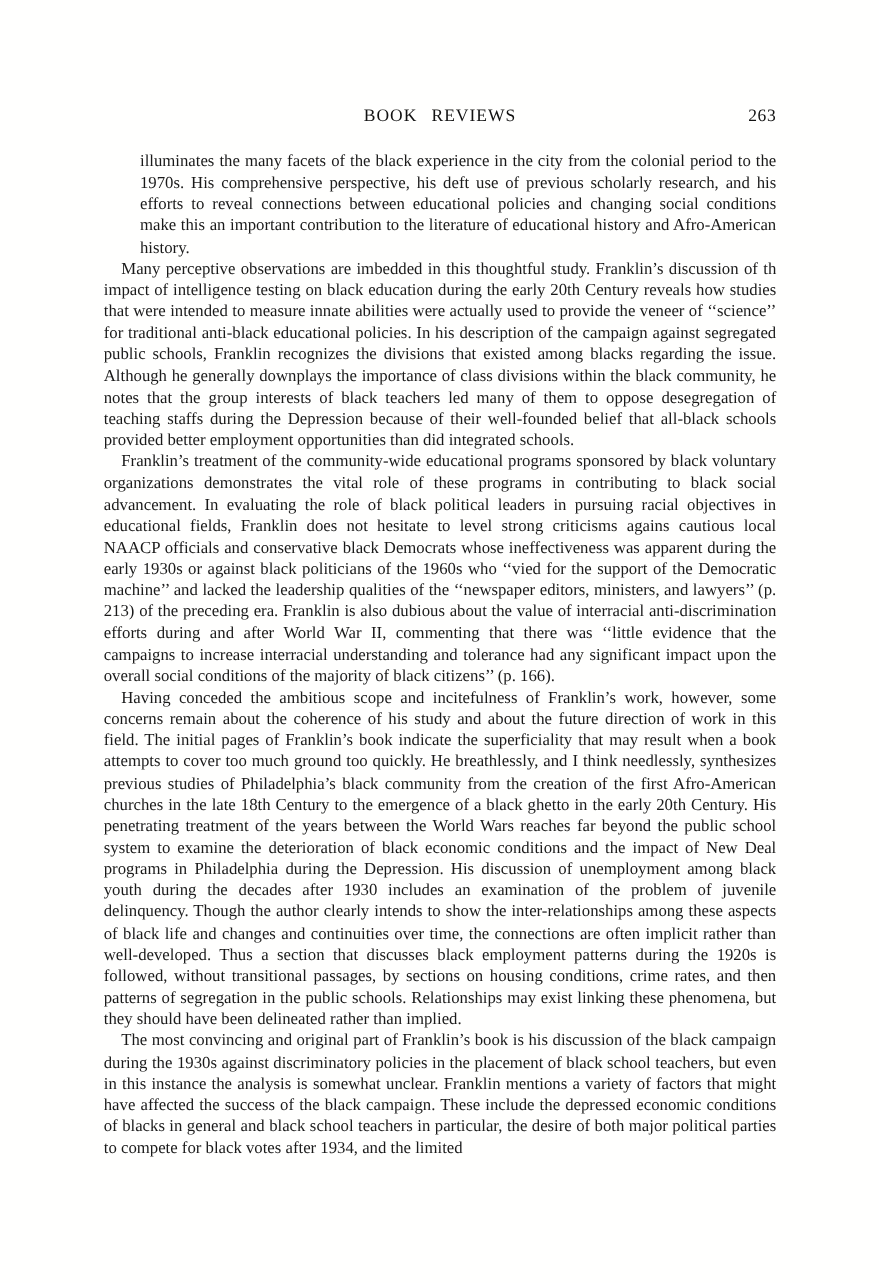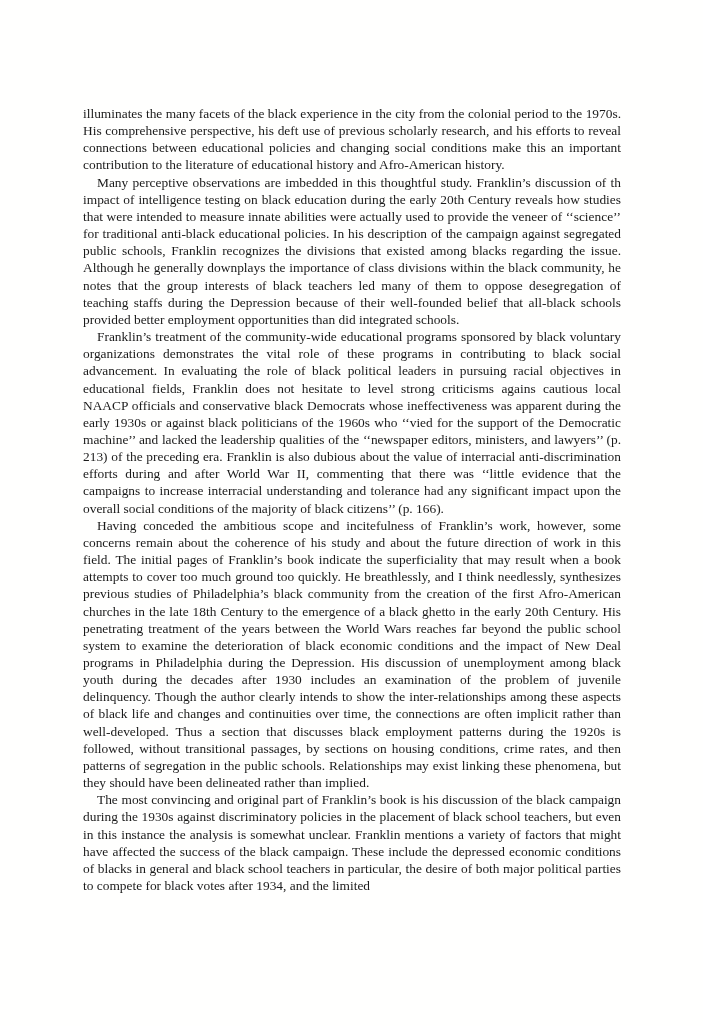--- a/index.html
+++ b/index.html
@@ -46,28 +46,33 @@
     text-justify: inter-word;
     color: #1a1a1a;
   }
   .review-body p {
     margin: 0;
     padding: 0;
     text-indent: 14px;
   }
   .review-body p.continuation {
     text-indent: 0;
+    margin-left: 29px;
   }
 </style>
 </head>
 <body>
 
 <div class="page">
   <div class="content">
 
+    <div class="running-head">
+      <span class="title">BOOK REVIEWS</span>
+      <span class="folio">263</span>
+    </div>
 
     <div class="review-body">
       <p class="continuation">illuminates the many facets of the black experience in the city from the colonial period to the 1970s. His comprehensive perspective, his deft use of previous scholarly research, and his efforts to reveal connections between educational policies and changing social conditions make this an important contribution to the literature of educational history and Afro-American history.</p>
       <p>Many perceptive observations are imbedded in this thoughtful study. Franklin’s discussion of th impact of intelligence testing on black education during the early 20th Century reveals how studies that were intended to measure innate abilities were actually used to provide the veneer of ‘‘science’’ for traditional anti-black educational policies. In his description of the campaign against segregated public schools, Franklin recognizes the divisions that existed among blacks regarding the issue. Although he generally downplays the importance of class divisions within the black community, he notes that the group interests of black teachers led many of them to oppose desegregation of teaching staffs during the Depression because of their well-founded belief that all-black schools provided better employment opportunities than did integrated schools.</p>
       <p>Franklin’s treatment of the community-wide educational programs sponsored by black voluntary organizations demonstrates the vital role of these programs in contributing to black social advancement. In evaluating the role of black political leaders in pursuing racial objectives in educational fields, Franklin does not hesitate to level strong criticisms agains cautious local NAACP officials and conservative black Democrats whose ineffectiveness was apparent during the early 1930s or against black politicians of the 1960s who ‘‘vied for the support of the Democratic machine’’ and lacked the leadership qualities of the ‘‘newspaper editors, ministers, and lawyers’’ (p. 213) of the preceding era. Franklin is also dubious about the value of interracial anti-discrimination efforts during and after World War II, commenting that there was ‘‘little evidence that the campaigns to increase interracial understanding and tolerance had any significant impact upon the overall social conditions of the majority of black citizens’’ (p. 166).</p>
       <p>Having conceded the ambitious scope and incitefulness of Franklin’s work, however, some concerns remain about the coherence of his study and about the future direction of work in this field. The initial pages of Franklin’s book indicate the superficiality that may result when a book attempts to cover too much ground too quickly. He breathlessly, and I think needlessly, synthesizes previous studies of Philadelphia’s black community from the creation of the first Afro-American churches in the late 18th Century to the emergence of a black ghetto in the early 20th Century. His penetrating treatment of the years between the World Wars reaches far beyond the public school system to examine the deterioration of black economic conditions and the impact of New Deal programs in Philadelphia during the Depression. His discussion of unemployment among black youth during the decades after 1930 includes an examination of the problem of juvenile delinquency. Though the author clearly intends to show the inter-relationships among these aspects of black life and changes and continuities over time, the connections are often implicit rather than well-developed. Thus a section that discusses black employment patterns during the 1920s is followed, without transitional passages, by sections on housing conditions, crime rates, and then patterns of segregation in the public schools. Relationships may exist linking these phenomena, but they should have been delineated rather than implied.</p>
       <p>The most convincing and original part of Franklin’s book is his discussion of the black campaign during the 1930s against discriminatory policies in the placement of black school teachers, but even in this instance the analysis is somewhat unclear. Franklin mentions a variety of factors that might have affected the success of the black campaign. These include the depressed economic conditions of blacks in general and black school teachers in particular, the desire of both major political parties to compete for black votes after 1934, and the limited</p>
     </div>
 
   </div>

